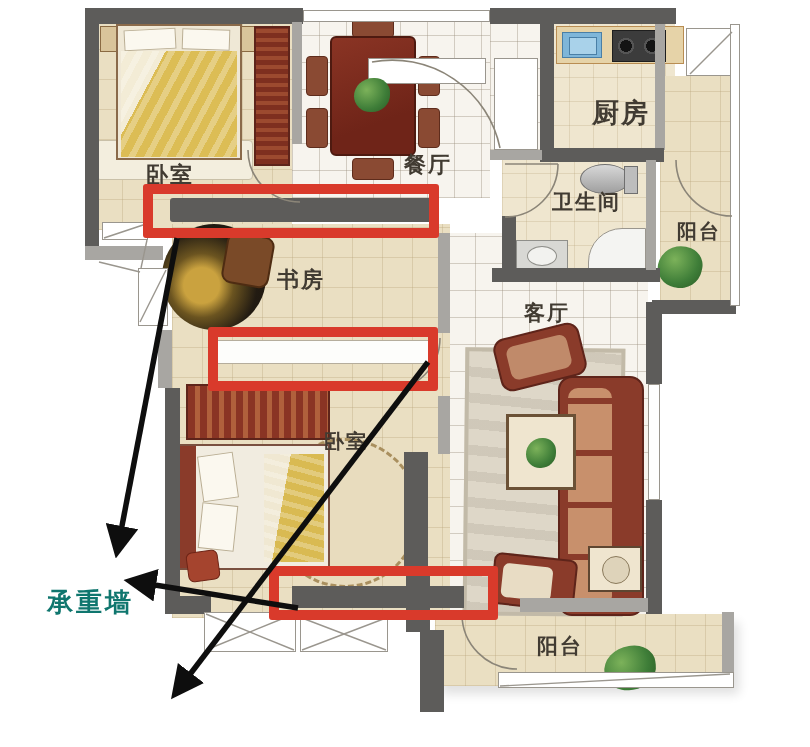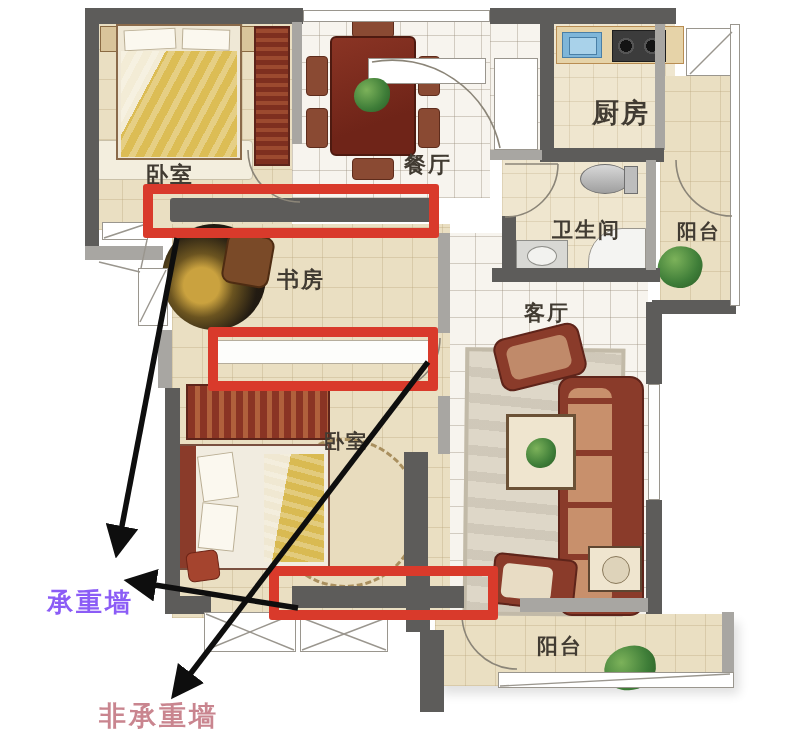--- a/index.html
+++ b/index.html
@@ -205,23 +205,22 @@
     <g stroke="#0e0e0e" stroke-width="5.5" fill="none">
       <path d="M 177 238 L 117 552" marker-end="url(#ah)"></path>
       <path d="M 298 608 L 130 581" marker-end="url(#ah)"></path>
       <path d="M 428 362 L 175 694" marker-end="url(#ah)"></path>
     </g>
   </svg>
 
   <div class="abs rl" style="left:146px;top:164px;font-size:22px;">卧室</div>
   <div class="abs rl" style="left:404px;top:154px;font-size:22px;">餐厅</div>
   <div class="abs rl" style="left:592px;top:99px;font-size:27px;">厨房</div>
-  <div class="abs rl" style="left:552px;top:192px;font-size:21px;margin-top:28px;">卫生间</div>
+  <div class="abs rl" style="left:552px;top:192px;font-size:21px;">卫生间</div>
   <div class="abs rl" style="left:677px;top:221px;font-size:20px;">阳台</div>
   <div class="abs rl" style="left:277px;top:269px;font-size:22px;">书房</div>
   <div class="abs rl" style="left:524px;top:303px;font-size:21px;">客厅</div>
   <div class="abs rl" style="left:324px;top:431px;font-size:20px;">卧室</div>
   <div class="abs rl" style="left:537px;top:636px;font-size:21px;">阳台</div>
 
-  <div class="abs pink" style="left:47px;top:589px;font-size:26px;color:#8b5cf6;">承重墙</div>
-  <div class="abs pink" style="left:99px;top:702px;font-size:27px;color:#c9858f;">非承重墙</div>
+  <div class="abs pink" style="left:47px;top:589px;font-size:26px;color:#0f766e;">承重墙</div>
 
 </div>
 
 </body></html>

